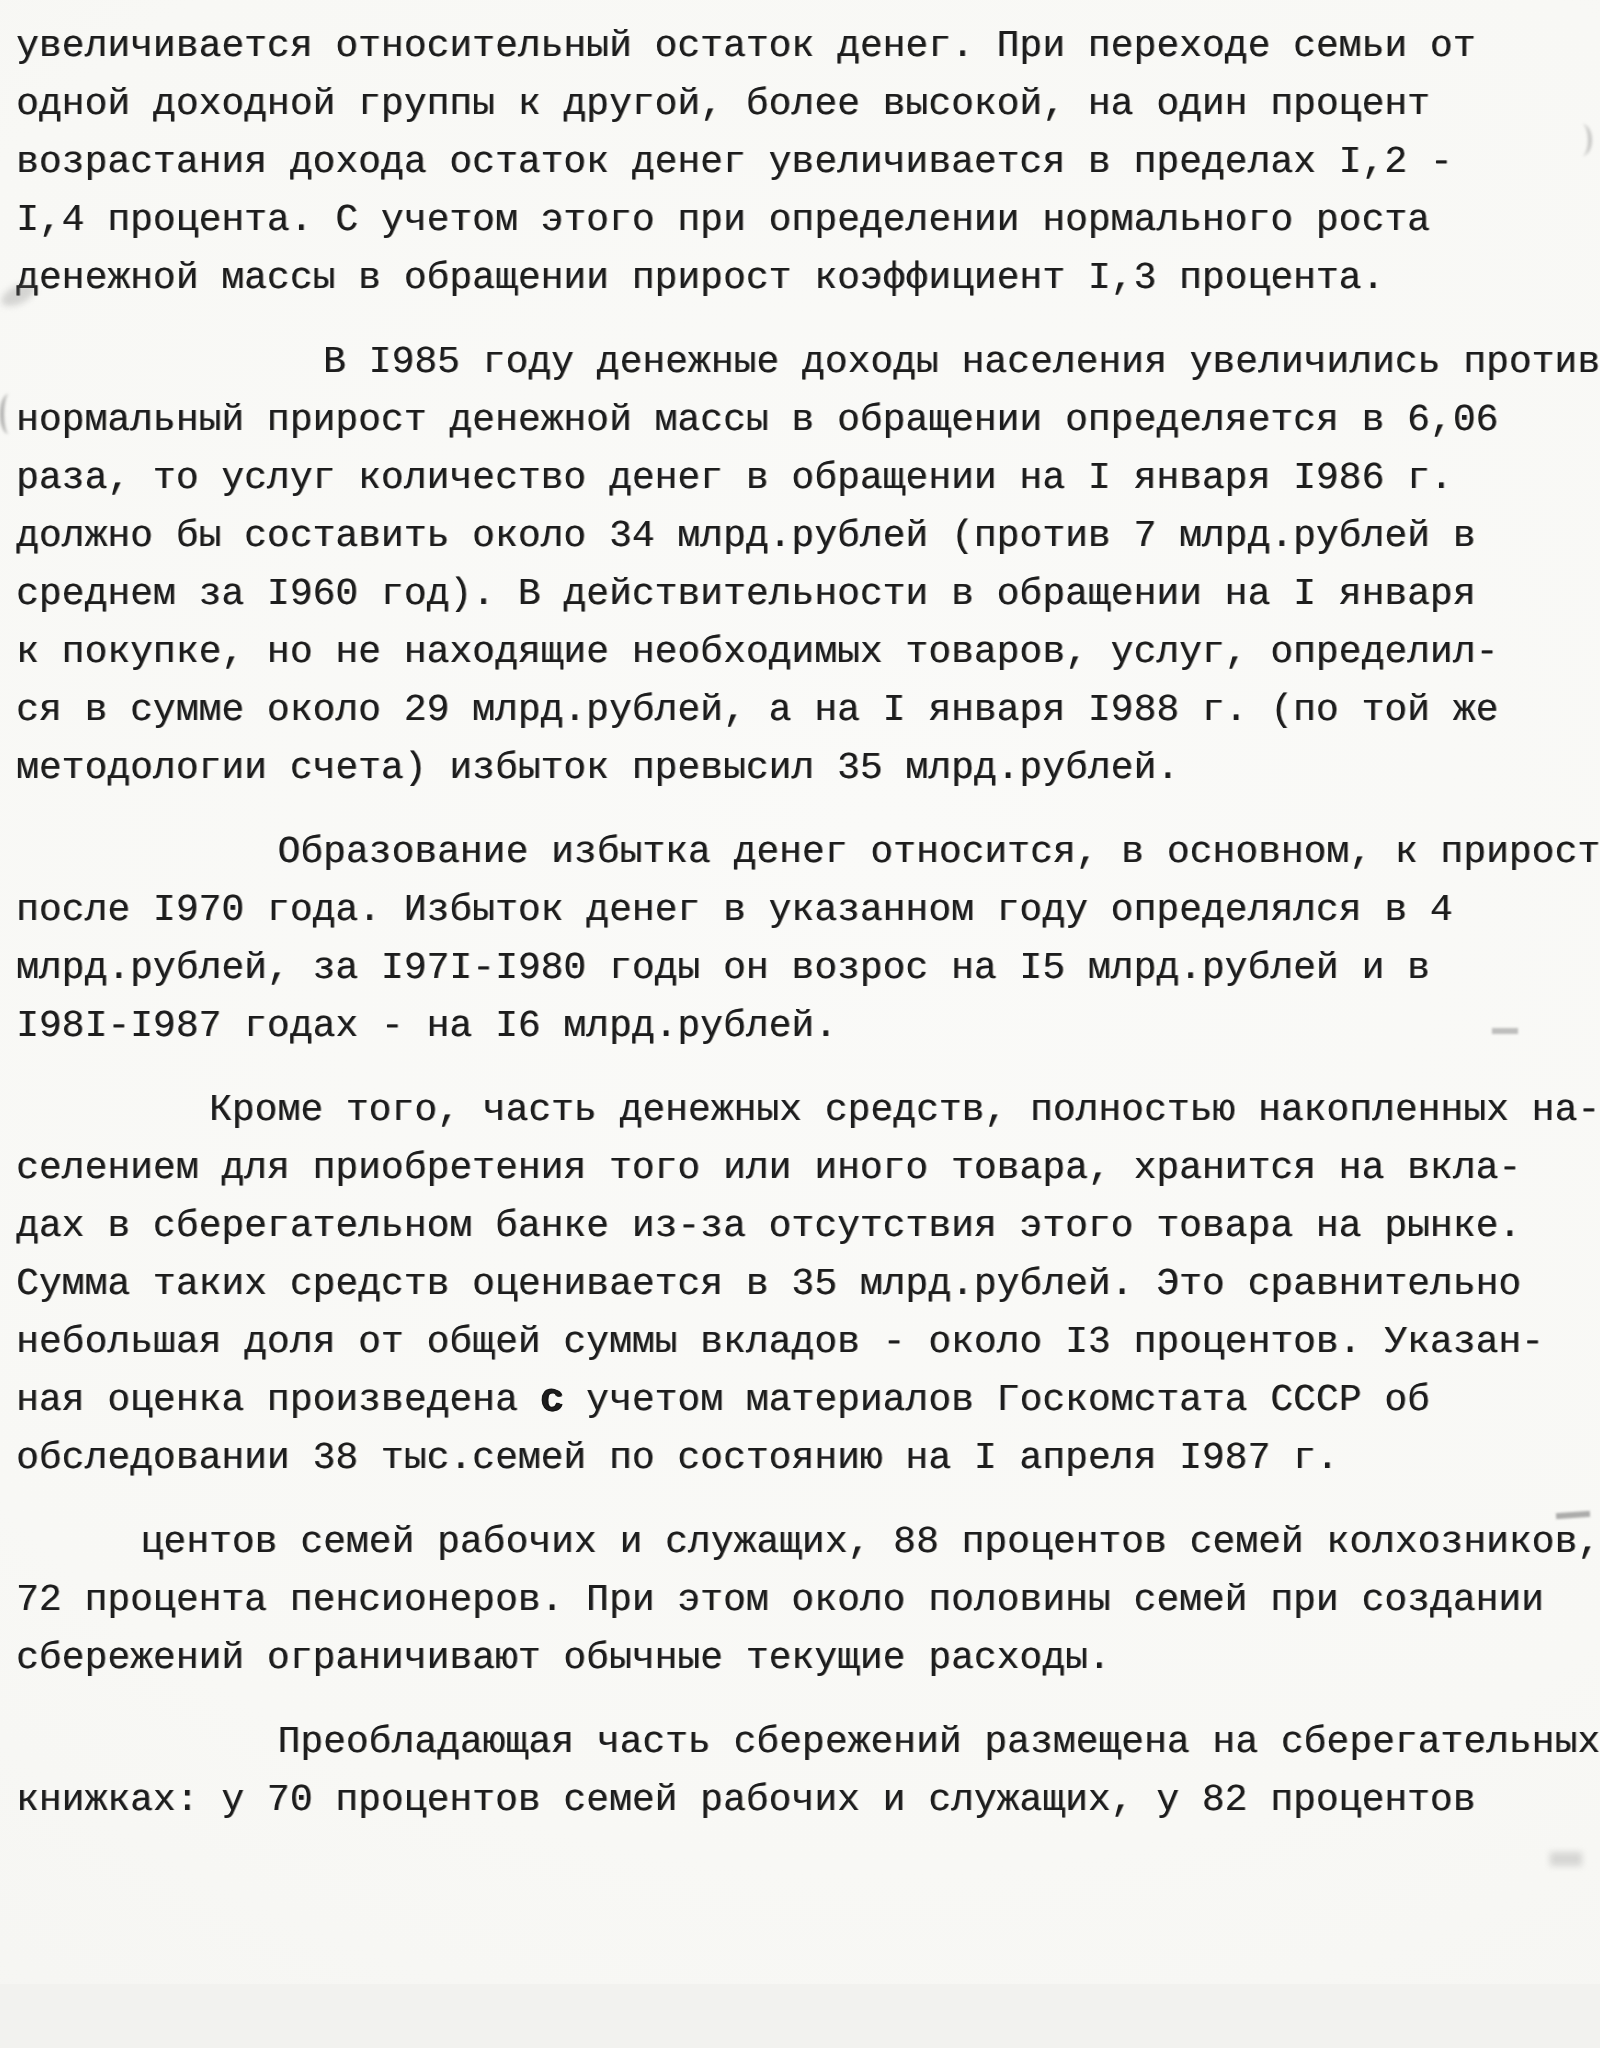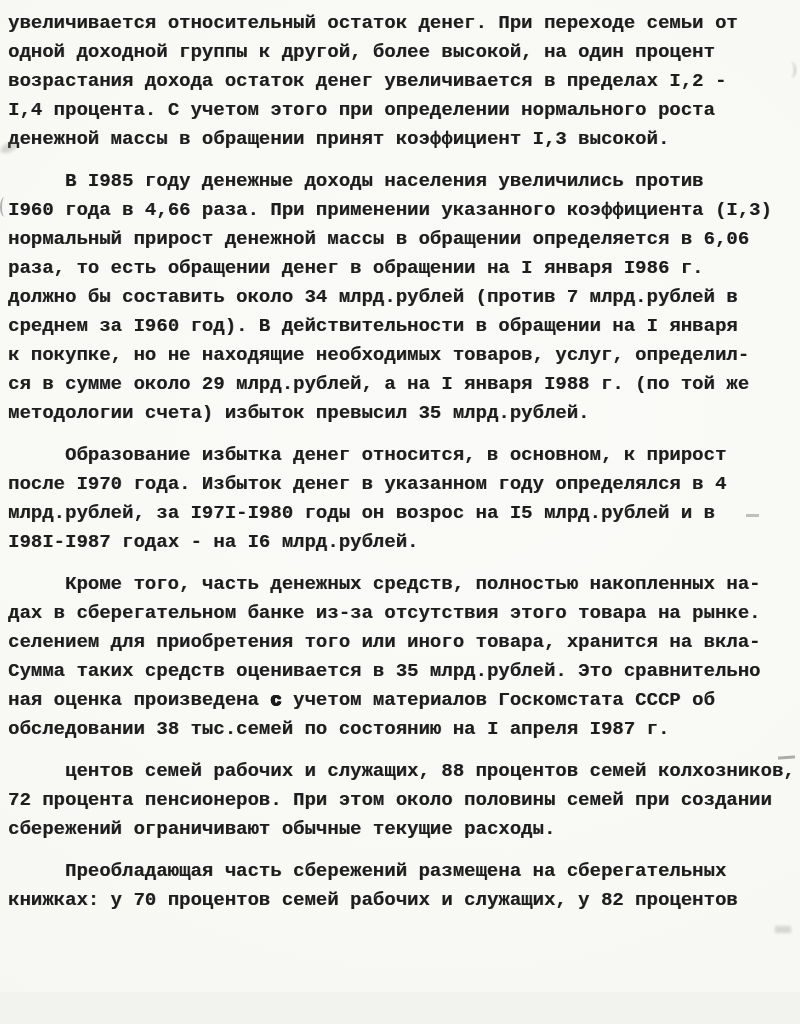--- a/index.html
+++ b/index.html
@@ -12,34 +12,34 @@
     overflow: hidden;
     background: #f2f2ef;
   }
   .page {
     position: relative;
     width: 800px;
     height: 992px;
     overflow: hidden;
     background: radial-gradient(130% 95% at 55% 42%, #fafaf8 0%, #f8f8f5 55%, #f3f3f0 100%);
     font-family: "Liberation Mono", "DejaVu Sans Mono", monospace;
-    font-weight: 700;
+    font-weight: 400;
     font-size: 19px;
     line-height: 29px;
     color: #1d1d1d;
   }
   .text-block {
     position: absolute;
     left: 8px;
     top: 9px;
     right: 0;
   }
   .para { margin: 0; }
   .para + .para { margin-top: 13px; }
-  .para.indent .line:first-child { text-indent: 57px; }
+  .para.indent .line:first-child { text-indent: 57px; text-align: right; }
   .line {
     height: 29px;
     white-space: pre;
     text-shadow: 0.5px 0 0 rgba(25,25,25,0.45);
   }
   
   .overstrike {
     text-shadow:
       1px 0 0 #151515,
       -0.6px 0 0 #151515,
@@ -88,44 +88,44 @@
 </head>
 <body>
 
 <div class="page">
   <div class="text-block">
       <div class="para">
         <div class="line">увеличивается относительный остаток денег. При переходе семьи от</div>
         <div class="line">одной доходной группы к другой, более высокой, на один процент</div>
         <div class="line">возрастания дохода остаток денег увеличивается в пределах I,2 -</div>
         <div class="line">I,4 процента. С учетом этого при определении нормального роста</div>
-        <div class="line">денежной массы в обращении принят коэффициент I,3 высокой.</div>
+        <div class="line">денежной массы в обращении прирост коэффициент I,3 процента.</div>
       </div>
       <div class="para indent">
         <div class="line">В I985 году денежные доходы населения увеличились против</div>
-        <div class="line">I960 года в 4,66 раза. При применении указанного коэффициента (I,3)</div>
         <div class="line">нормальный прирост денежной массы в обращении определяется в 6,06</div>
-        <div class="line">раза, то есть обращении денег в обращении на I января I986 г.</div>
+        <div class="line">раза, то услуг количество денег в обращении на I января I986 г.</div>
         <div class="line">должно бы составить около 34 млрд.рублей (против 7 млрд.рублей в</div>
         <div class="line">среднем за I960 год). В действительности в обращении на I января</div>
         <div class="line">к покупке, но не находящие необходимых товаров, услуг, определил-</div>
         <div class="line">ся в сумме около 29 млрд.рублей, а на I января I988 г. (по той же</div>
         <div class="line">методологии счета) избыток превысил 35 млрд.рублей.</div>
       </div>
       <div class="para indent">
         <div class="line">Образование избытка денег относится, в основном, к прирост</div>
         <div class="line">после I970 года. Избыток денег в указанном году определялся в 4</div>
         <div class="line">млрд.рублей, за I97I-I980 годы он возрос на I5 млрд.рублей и в</div>
         <div class="line">I98I-I987 годах - на I6 млрд.рублей.</div>
       </div>
       <div class="para indent">
         <div class="line">Кроме того, часть денежных средств, полностью накопленных на-</div>
+        <div class="line">селением для приобретения того или иного товара, хранится на вкла-</div>
         <div class="line">дах в сберегательном банке из-за отсутствия этого товара на рынке.</div>
-        <div class="line">селением для приобретения того или иного товара, хранится на вкла-</div>
         <div class="line">Сумма таких средств оценивается в 35 млрд.рублей. Это сравнительно</div>
+        <div class="line">небольшая доля от общей суммы вкладов - около I3 процентов. Указан-</div>
         <div class="line">ная оценка произведена <span class="overstrike">с</span> учетом материалов Госкомстата СССР об</div>
         <div class="line">обследовании 38 тыс.семей по состоянию на I апреля I987 г.</div>
       </div>
       <div class="para indent">
         <div class="line">центов семей рабочих и служащих, 88 процентов семей колхозников,</div>
         <div class="line">72 процента пенсионеров. При этом около половины семей при создании</div>
         <div class="line">сбережений ограничивают обычные текущие расходы.</div>
       </div>
       <div class="para indent">
         <div class="line">Преобладающая часть сбережений размещена на сберегательных</div>

